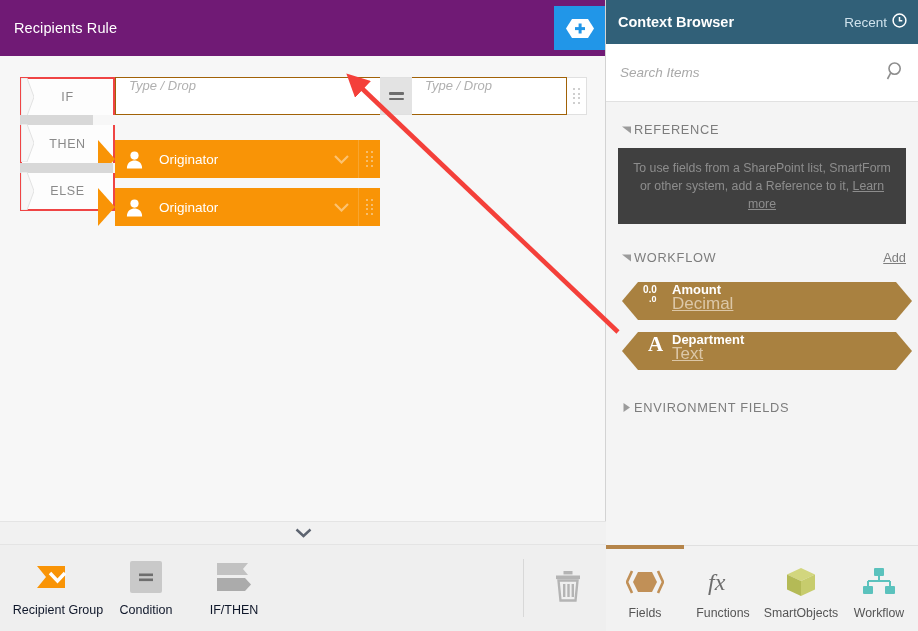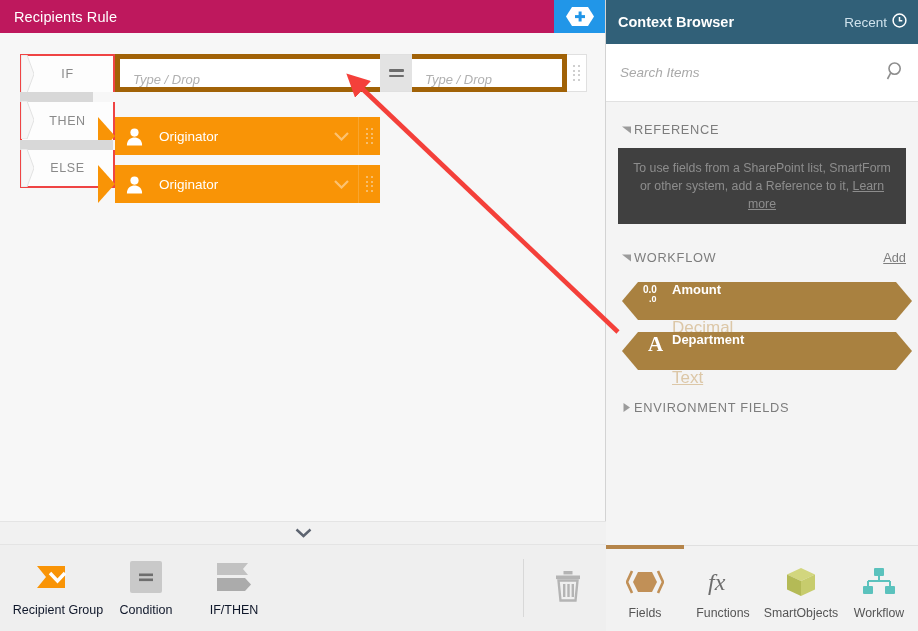--- a/index.html
+++ b/index.html
@@ -7,21 +7,21 @@
     width: 918px; height: 631px;
     font-family: "Liberation Sans", sans-serif;
     background: #f7f7f7; overflow: hidden;
   }
   #app { position: relative; width: 918px; height: 631px; display: flex; }
 
   
   #left-pane { position: relative; width: 606px; height: 631px; background: #f7f7f7; border-right: 1px solid #d3d3d3; }
 
   #left-header {
-    height: 33px; background: #be185d; display: flex; align-items: center;
+    height: 56px; background: #701a75; display: flex; align-items: center;
   }
   #left-title { color: #ffffff; font-size: 14.5px; padding-left: 14px; flex: 1; letter-spacing: .1px; }
   #add-btn {
     width: 51px; height: 44px; background: #2196e8; display: flex;
     align-items: center; justify-content: center; cursor: pointer;
   }
   .hex-plus { position: relative; width: 28px; height: 19px; }
   .hex-plus svg { display: block; }
 
   
@@ -39,21 +39,21 @@
   }
   .label-cell .notch {
     position: absolute; left: -1px; top: -1px; width: 13px; height: 38px;
   }
   .row-if .label-cell { border-bottom: none; }
   .row-then .label-cell { border-top: none; border-bottom: none; }
   .row-else .label-cell { border-top: none; }
 
   
   .field-box {
-    background: #ffffff; border: 5px solid #a16207; display: flex; align-items: flex-end;
+    background: #ffffff; border: 1px solid #a16207; display: flex; align-items: flex-start;
     height: 38px;
   }
   #if-left { width: 265px; border-right: none; }
   #if-right { width: 155px; border-left: none; }
   .field-ph { font-style: italic; color: #b0b0b0; font-size: 13px; padding-left: 13px; }
   .op-cell {
     width: 32px; height: 38px; background: #e3e3e3; border-top: 1px solid #e0e0e0;
     border-bottom: 1px solid #e0e0e0; display: flex; align-items: center; justify-content: center;
   }
   .eq-ico { width: 15px; }
@@ -146,21 +146,21 @@
     content: ""; position: absolute; left: -16px; top: 0;
     border-top: 19px solid transparent; border-bottom: 19px solid transparent;
     border-right: 16px solid #a98140;
   }
   .fchip::after {
     content: ""; position: absolute; right: -16px; top: 0;
     border-top: 19px solid transparent; border-bottom: 19px solid transparent;
     border-left: 16px solid #a98140;
   }
   .fchip-ico { width: 34px; display: flex; align-items: center; justify-content: center; }
-  .fchip-txt { display: flex; flex-direction: column; justify-content: center; gap: 24px; }
+  .fchip-txt { display: flex; flex-direction: column; justify-content: center; }
   .fchip-name { font-size: 13px; font-weight: bold; line-height: 15px; }
   .fchip-type { font-size: 17px; color: #dcc7a7; line-height: 14px; text-decoration: underline; }
   .sec-gap { height: 16px; }
 
   
   #cb-tabs {
     position: absolute; left: 0; bottom: 0; width: 312px; height: 86px;
     background: #f2f2f2; border-top: 1px solid #e0e0e0; display: flex;
   }
   .cbtab {

